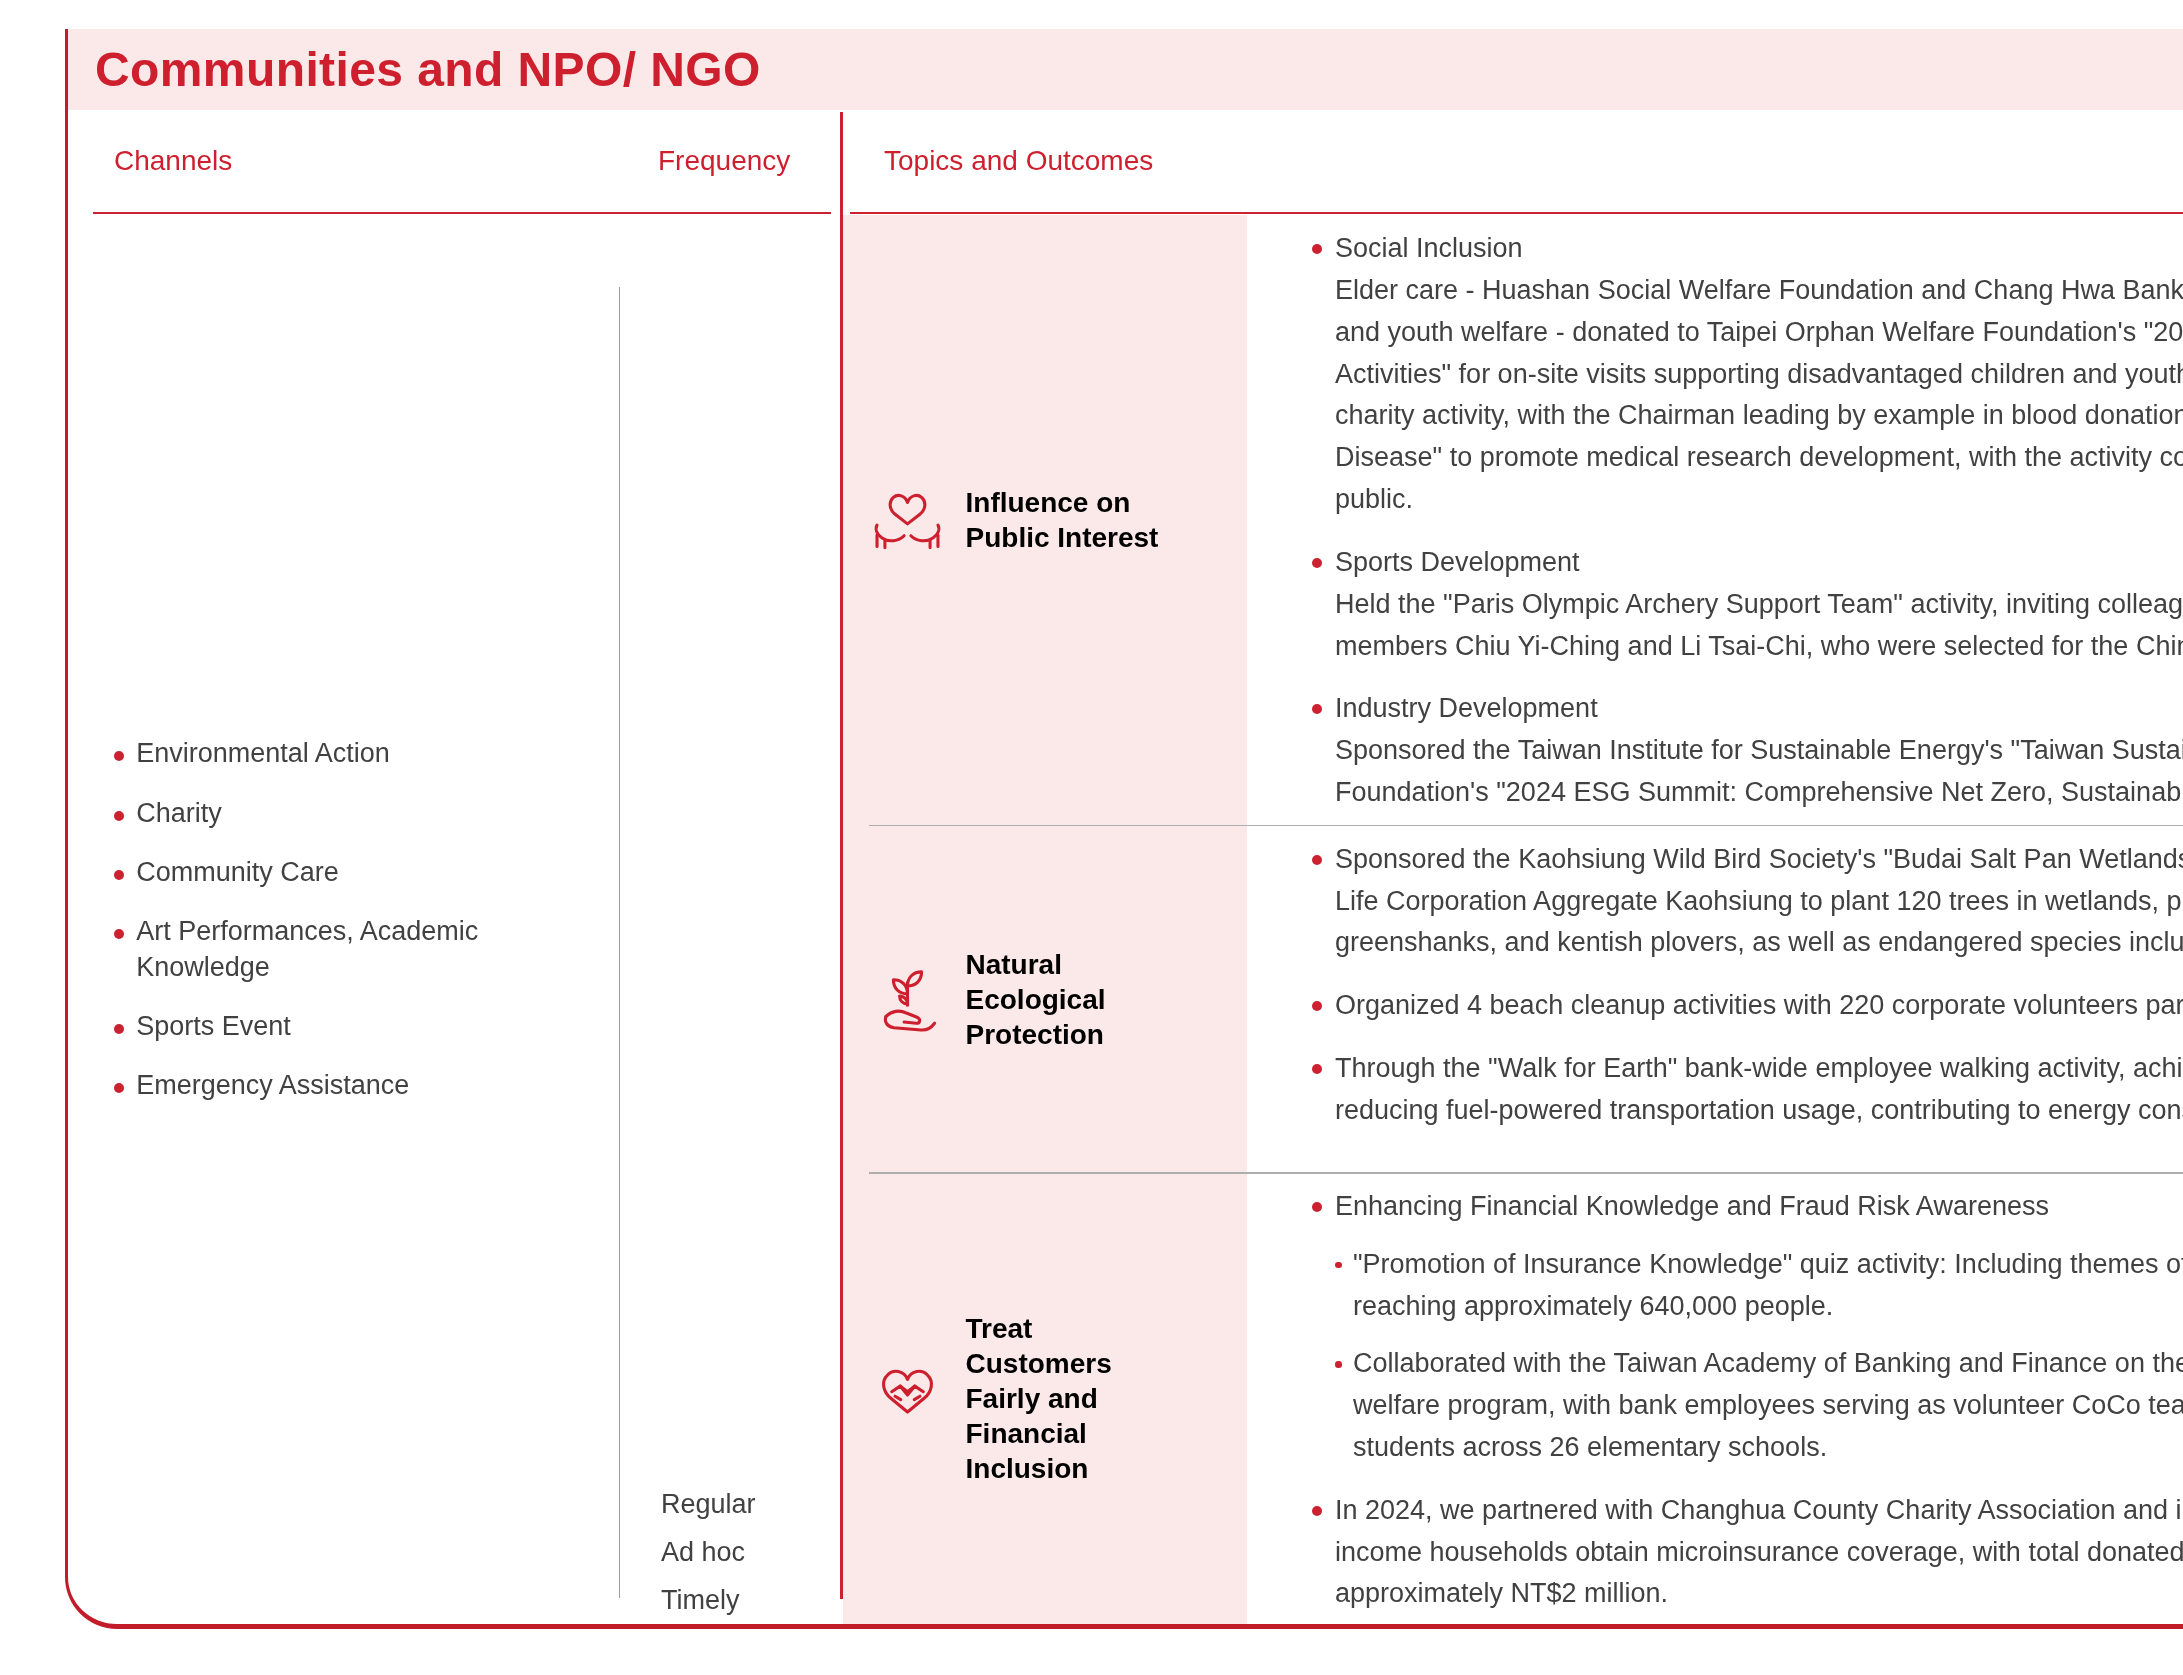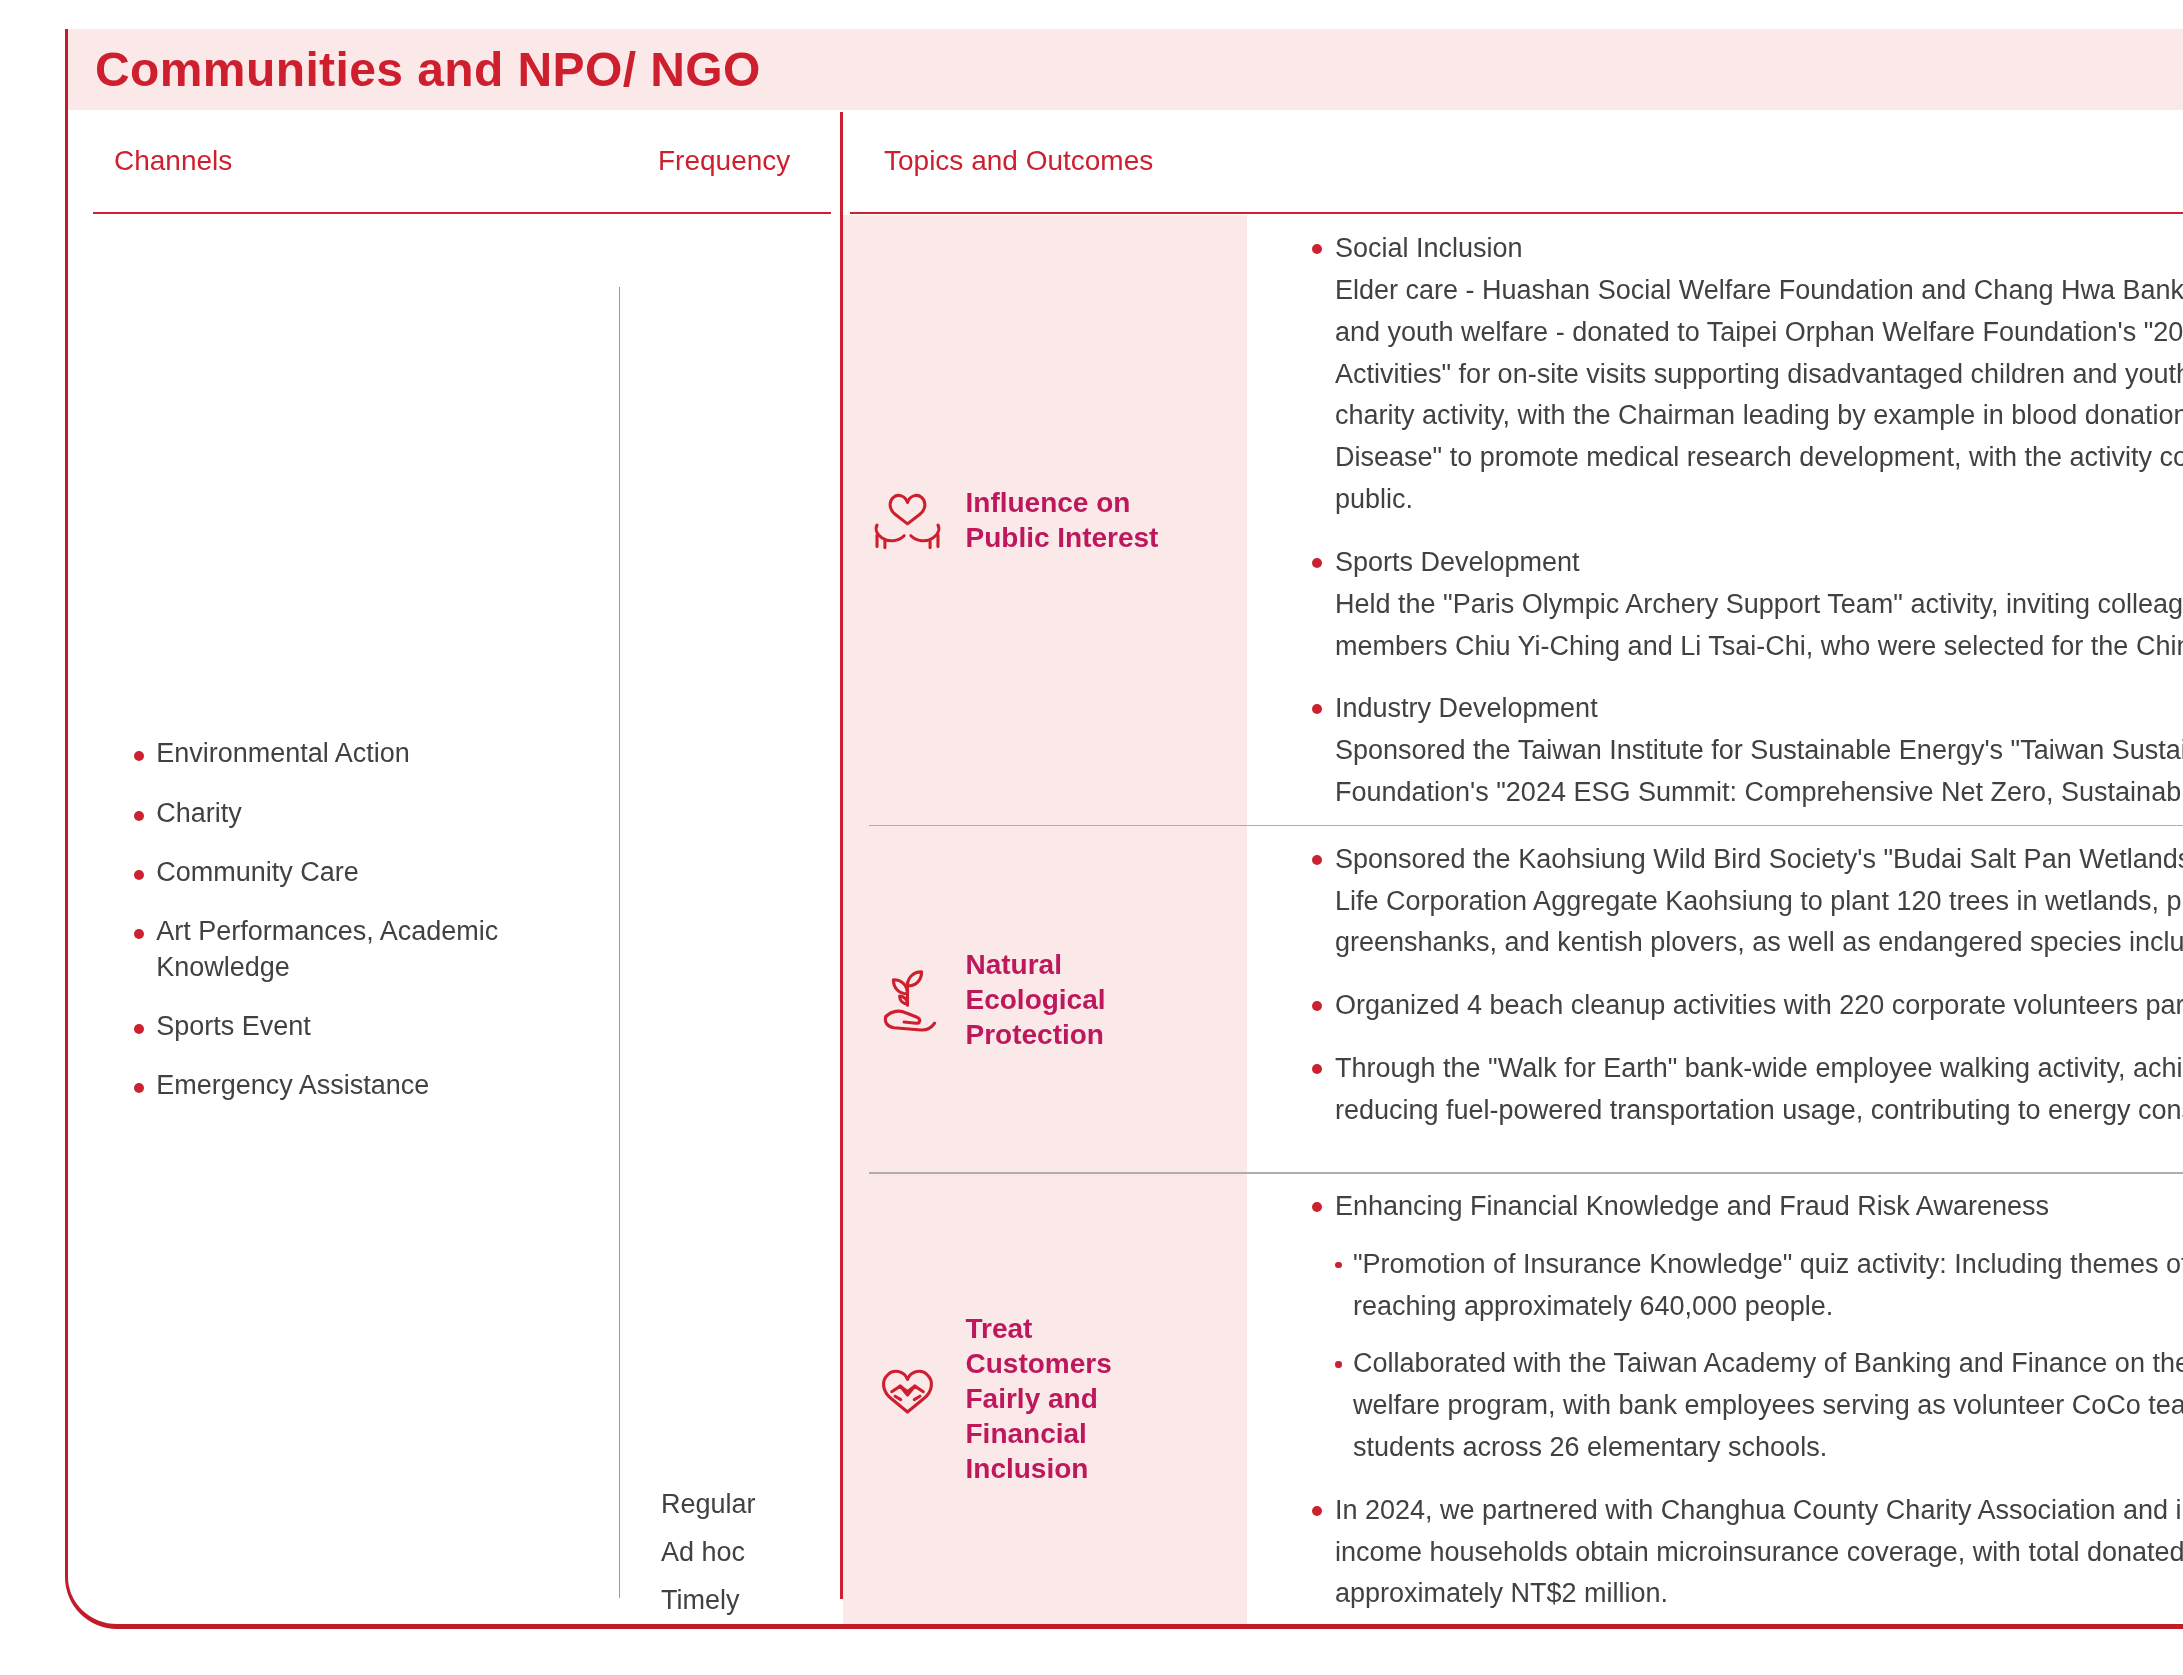--- a/index.html
+++ b/index.html
@@ -39,21 +39,21 @@
   .hr-left   { position: absolute; top: 183px; left: 25px;  width: 738px; height: 2.2px; background: #cb2130; }
   .hr-topics { position: absolute; top: 183px; left: 782px; right: 0;     height: 2.2px; background: #cb2130; }
   .vline-gray { position: absolute; left: 551px; top: 258px; bottom: 26px; width: 1.3px; background: #9a9a9a; }
   .vline-red  { position: absolute; left: 772px; top: 83px; bottom: 25px; width: 3.1px; background: #cb2130; }
 
   
   .tbody { position: absolute; top: 186px; left: 0; right: 0; bottom: 0; display: flex; }
   .col-channels {
     width: 552px; box-sizing: border-box;
     display: flex; flex-direction: column; justify-content: center;
-    padding-left: 66px; row-gap: 23px;
+    padding-left: 46px; row-gap: 23px;
     color: #414141; font-size: 27px; line-height: 1.34;
   }
   .channel-item { display: flex; align-items: flex-start; gap: 12.2px; max-width: 419px; }
   .channel-item .txt { max-width: 362px; }
   .col-freq {
     width: 223px; box-sizing: border-box;
     display: flex; flex-direction: column; justify-content: flex-end;
     padding-left: 41px;
     color: #414141; font-size: 27px; line-height: 1.78;
   }
@@ -66,21 +66,21 @@
   .row-divider { position: absolute; top: -0.9px; left: 26px; right: 0; height: 1.3px; background: #aeaeae; }
 
   .cell-label {
     width: 404px; flex: 0 0 auto; box-sizing: border-box;
     background: #fbe9e9;
     display: flex; align-items: center;
     padding-left: 24.5px; gap: 19px;
   }
   .ticon { width: 79px; height: 79px; flex: 0 0 auto; }
   .ticon svg { width: 100%; height: 100%; }
-  .label-text { width: 205px; font-size: 28px; font-weight: bold; color: #be185d; line-height: 1.25; }
+  .label-text { width: 205px; font-size: 28px; font-weight: bold; color: #000000; line-height: 1.25; }
 
   .cell-content {
     flex: 1; box-sizing: border-box;
     padding: 13px 100px 8.7px 65px;
     display: flex; flex-direction: column; row-gap: 21px;
     color: #414141; font-size: 27px; line-height: 1.55;
   }
   .bullet-line { display: flex; align-items: flex-start; gap: 13px; }
   .dot { width: 10px; height: 10px; border-radius: 50%; background: #cb2130; flex: 0 0 auto; margin-top: 16px; }
   .dot.sm { width: 6.5px; height: 6.5px; margin-top: 18px; }

